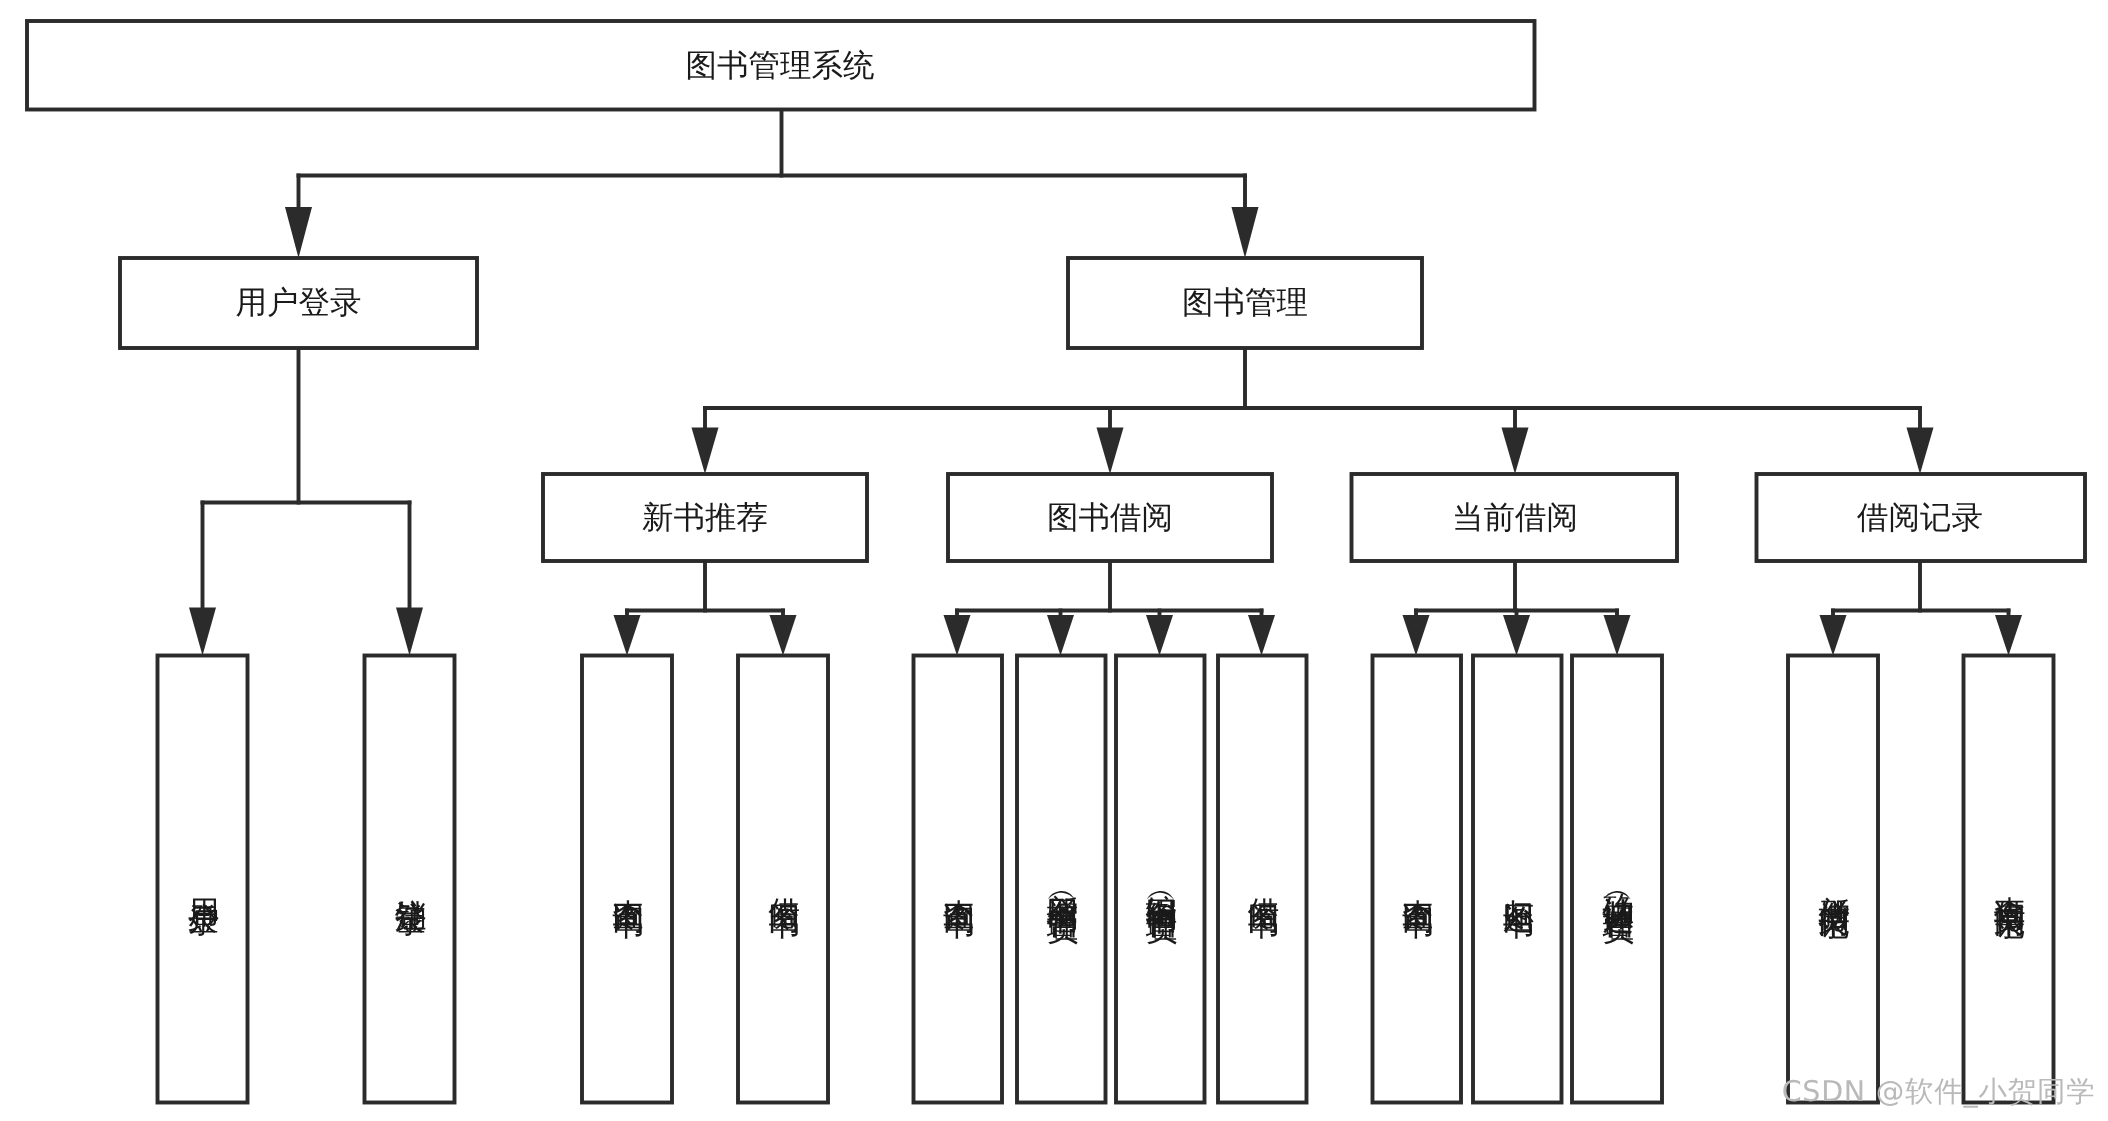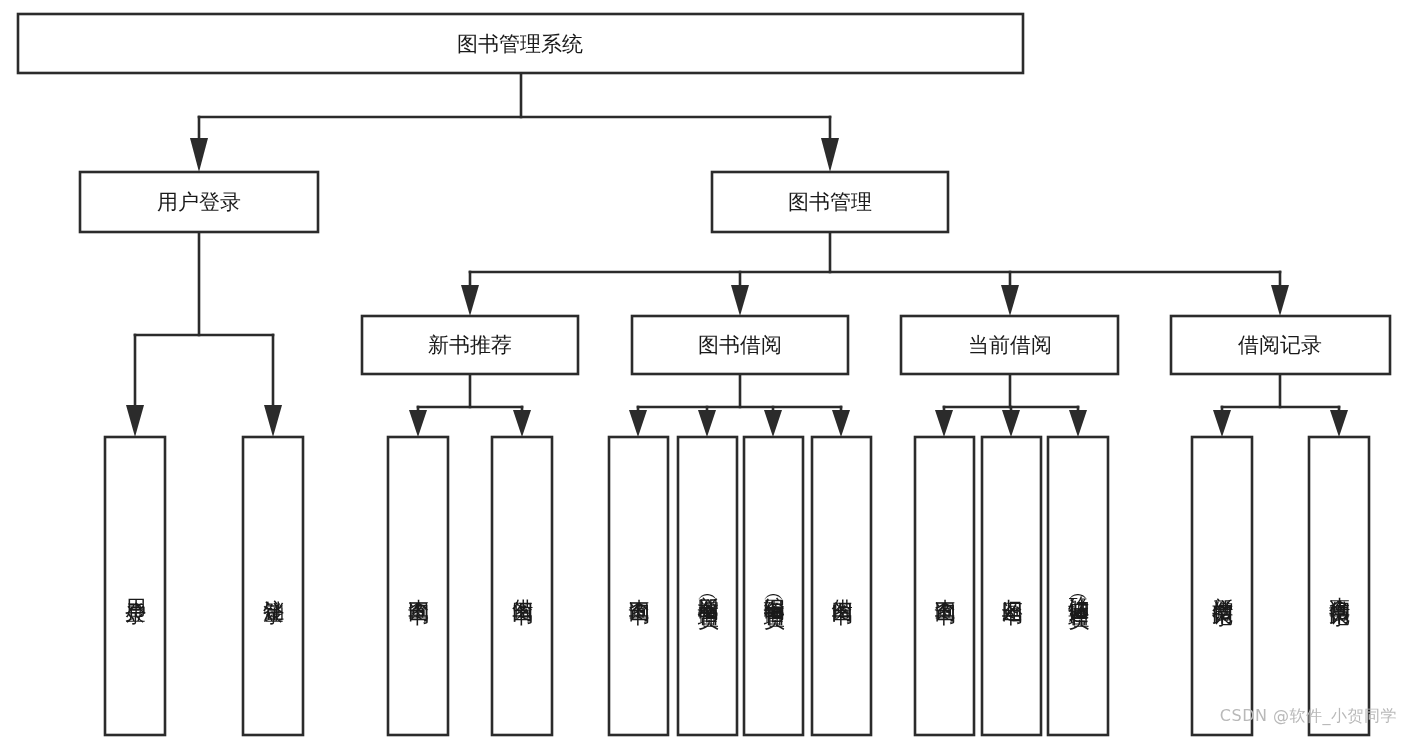--- a/index.html
+++ b/index.html
@@ -60,23 +60,23 @@
     font-family: "DejaVu Sans", "Liberation Sans", sans-serif;
     font-size: 21px;
     line-height: 1.12;
     letter-spacing: 2px;
     color: #1a1a1a;
     white-space: nowrap;
   }
   .watermark {
     position: absolute;
     right: 8px;
-    bottom: 20px;
-    font-family: "DejaVu Sans", "Liberation Sans", sans-serif;
-    font-size: 16px;
+    bottom: 6px;
+    font-family: "DejaVu Sans", "Liberation Sans", sans-serif;
+    font-size: 19px;
     color: #b9b9b9;
     letter-spacing: 0.5px;
     white-space: nowrap;
   }
 </style>
 </head>
 <body>
 
 <div id="diagram-root">
 

